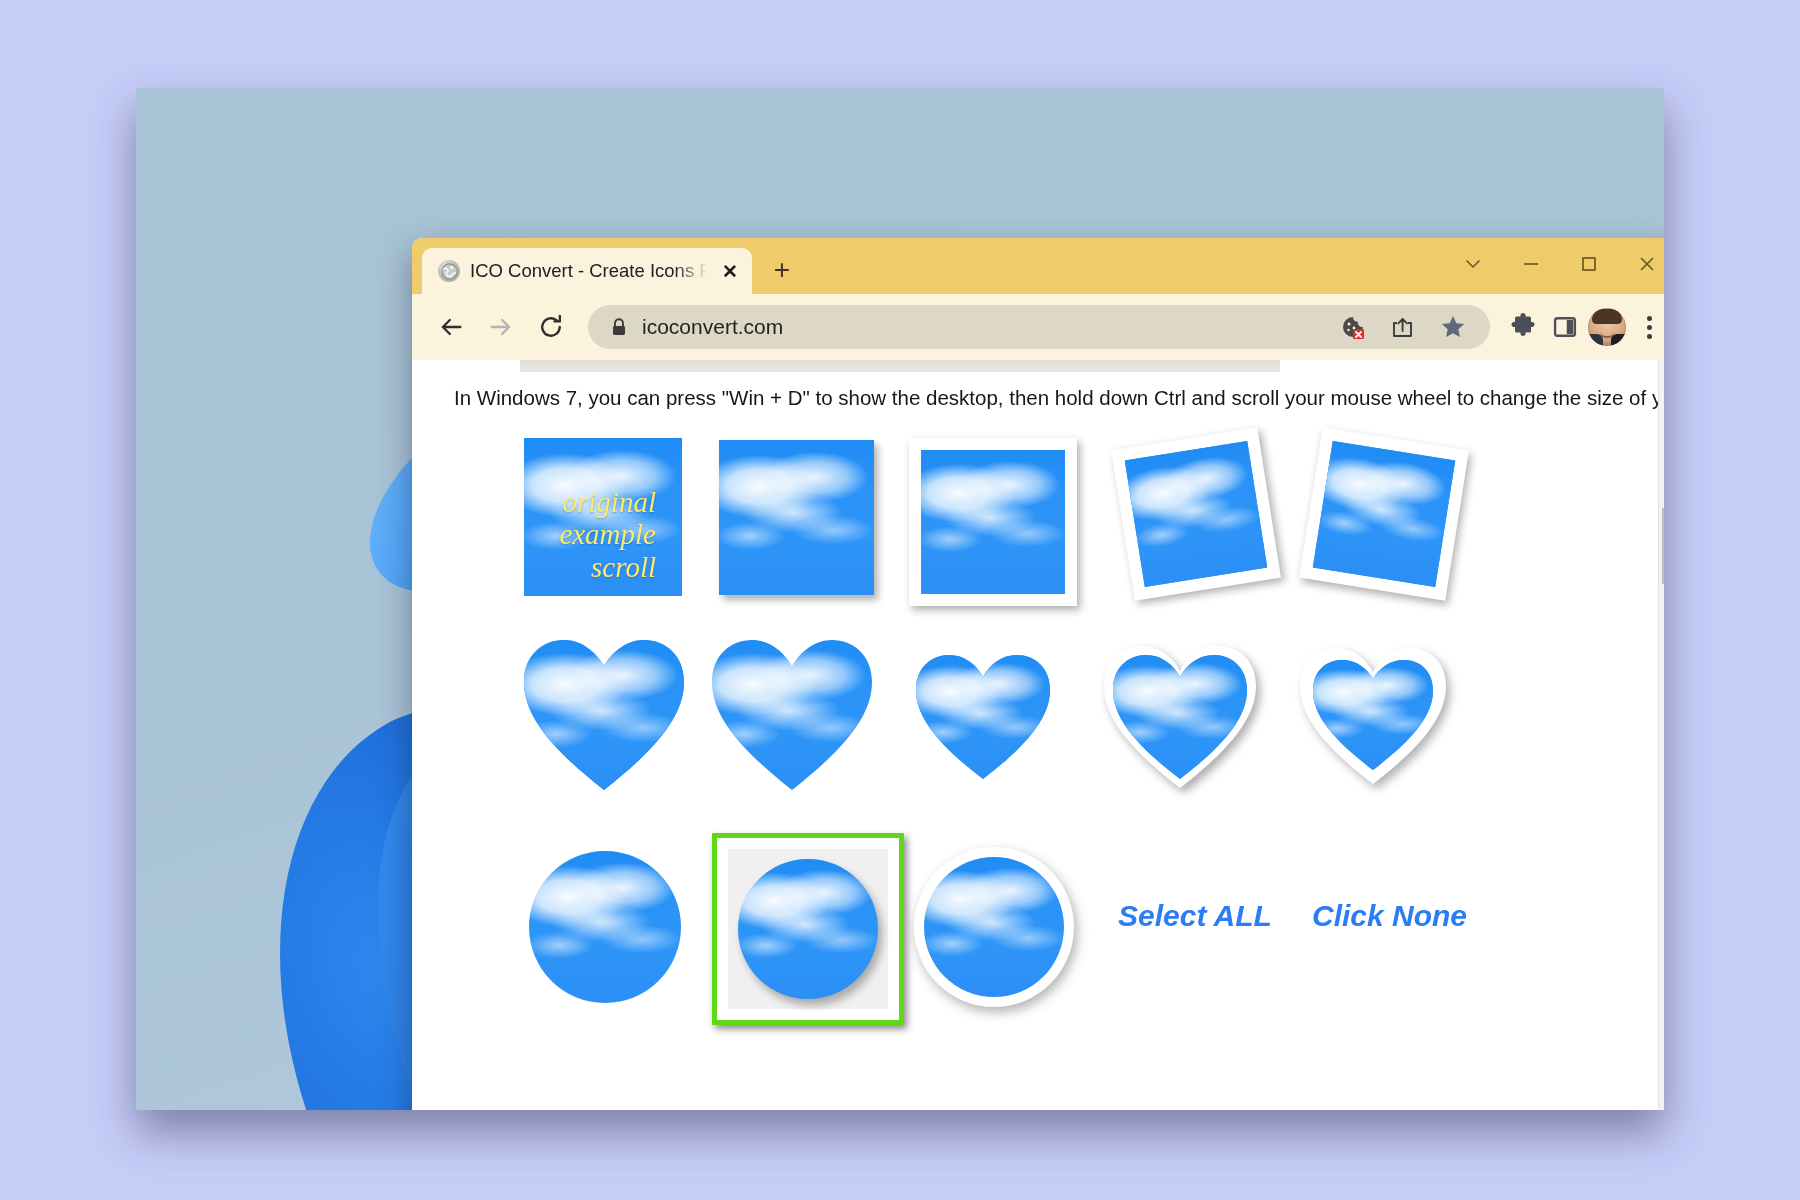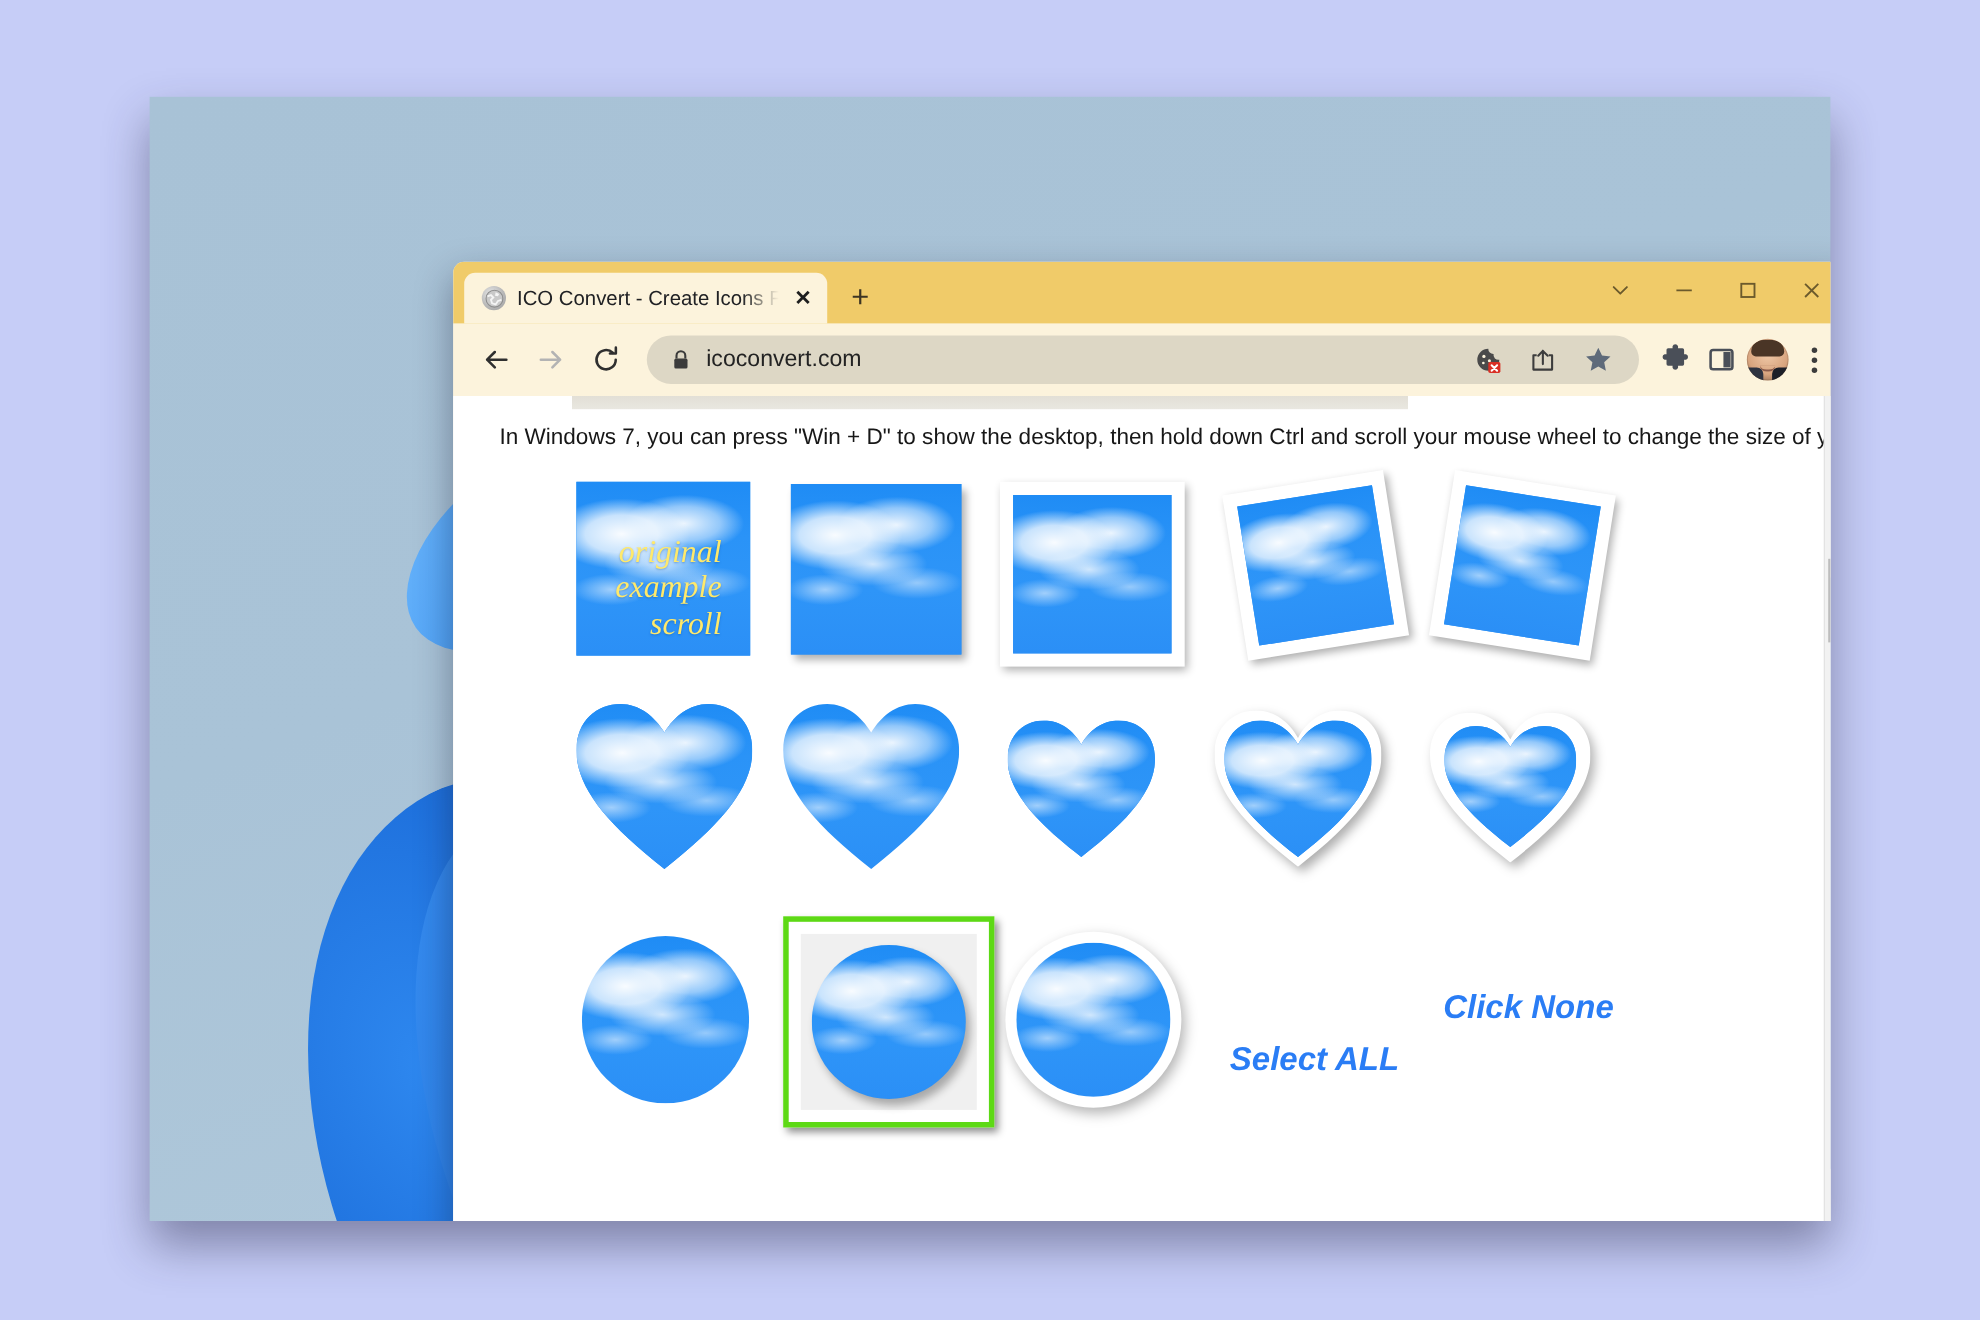--- a/index.html
+++ b/index.html
@@ -454,21 +454,21 @@
             <div id="selbox" class="cell" style="left:300px; top:0;">
               <div class="inner">
                 <div class="sky circle circ-shadow" style="width:140px;height:140px;"></div>
               </div>
             </div>
 
             <div class="cell circ-outline" style="left:502px; top:14px; width:160px; height:160px;">
               <div class="sky circle" style="width:140px;height:140px;"></div>
             </div>
 
-            <a class="sellink" style="left:706px; top:66px;margin-top:48px;">Select ALL</a>
+            <a class="sellink" style="left:706px; top:66px;">Select ALL</a>
             <a class="sellink" style="left:900px; top:66px;">Click None</a>
           </div>
 
         </div>
       </div>
 
       <div id="vscroll">
         <span class="sb-arrow" style="top:0;">
           
         </span>

